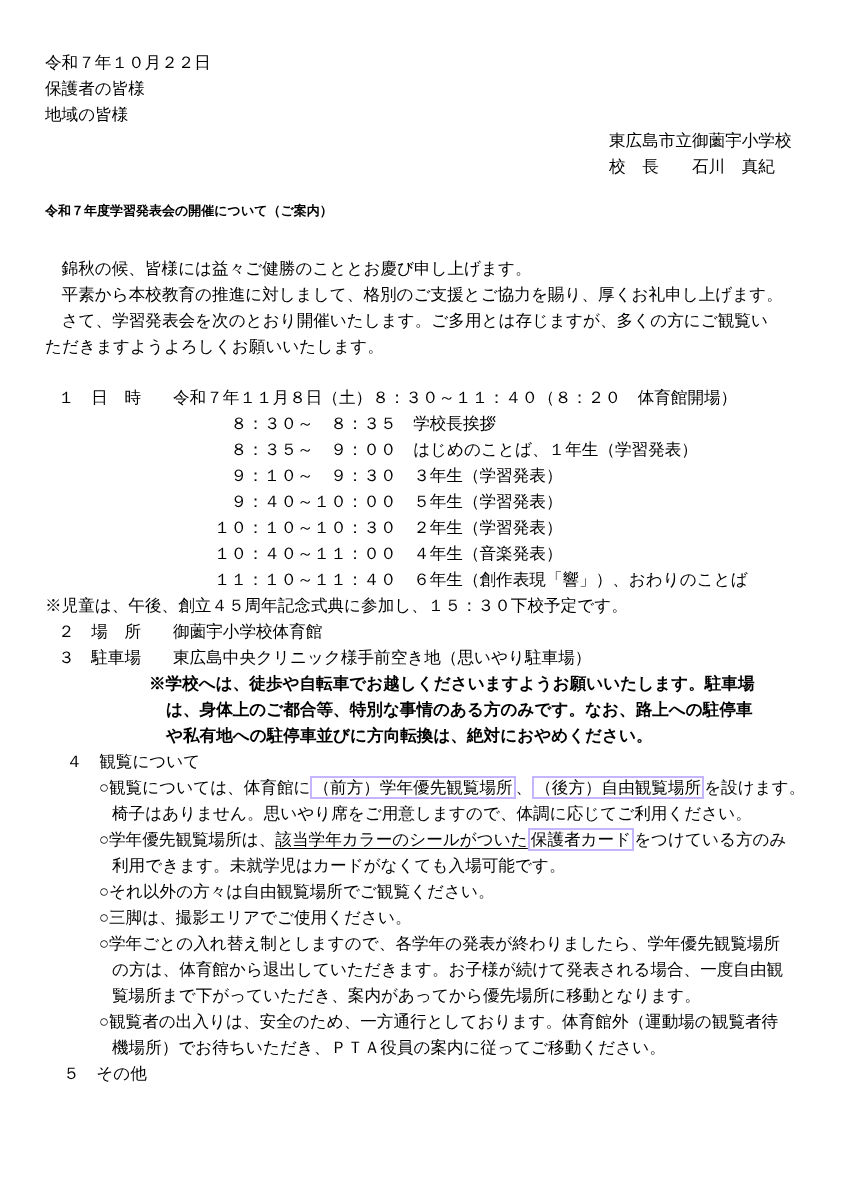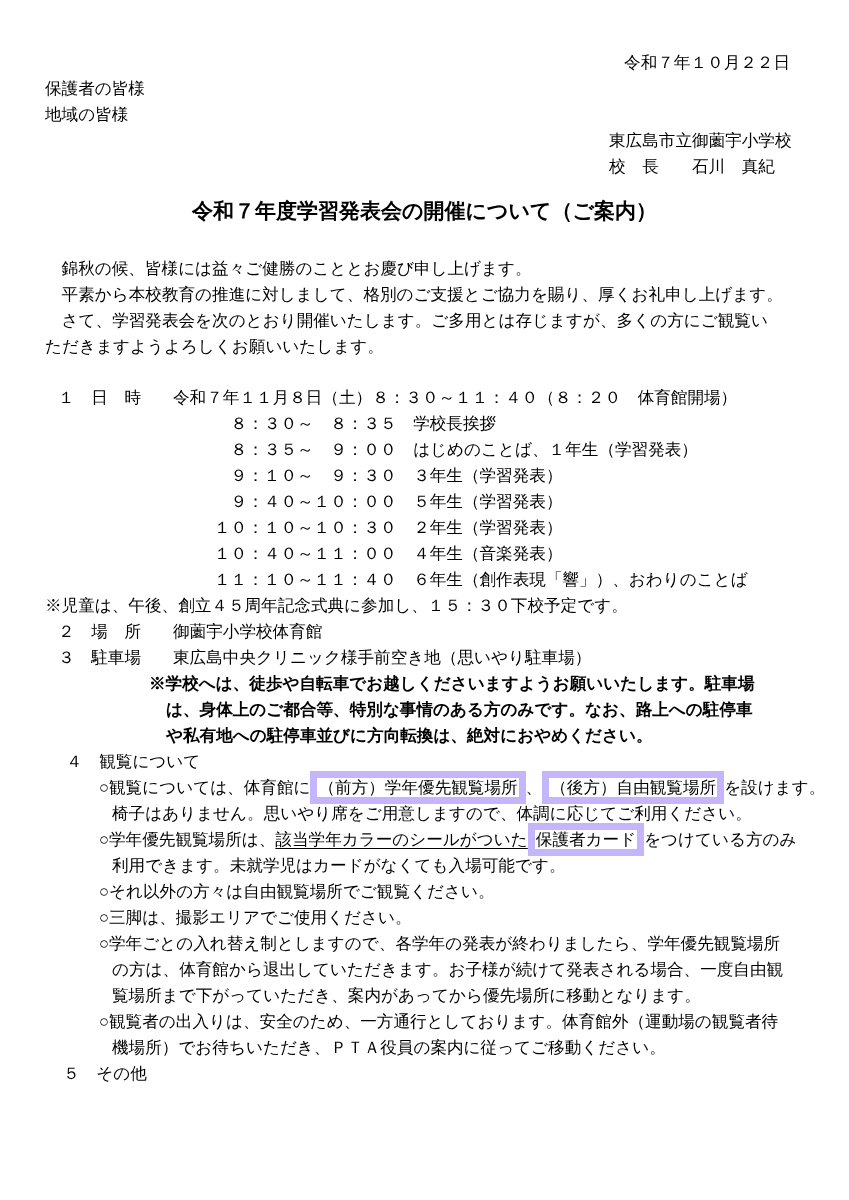--- a/index.html
+++ b/index.html
@@ -9,44 +9,43 @@
     box-sizing:border-box;
     background:#ffffff;
     color:#000000;
     font-family:"Liberation Serif","DejaVu Serif",serif;
     font-size:16.6px;
     line-height:26px;
     padding:50px 45px 0 45px;
     overflow:hidden;
   }
   .ln { white-space:pre; }
-  .date-line { text-align:right; padding-right:14px; }
+  .date-line { text-align:left; padding-right:14px; }
   .sender-block { margin-left:564px; }
   .doc-title {
     margin-top:16px;
-    font-size:21px; font-weight:bold;
+    font-size:13px; font-weight:bold;
     line-height:30px;
-    text-align:center;
     white-space:pre;
   }
   .greeting { margin-top:30px; }
   .sec-line { display:flex; margin-left:13px; }
   .sec-line.first { margin-top:25px; }
   .sec-label { flex:0 0 115px; white-space:pre; }
   .sec-value { white-space:pre;text-align:center; }
   .schedule { margin-left:169px; }
   .schedule-note { }
   .park-note { margin-left:104px;font-weight:bold; }
   .park-note .cont { margin-left:17px; }
   .sec4-head { margin-left:21px; white-space:pre; }
   .sec5-head { margin-left:18px; white-space:pre; }
   .bullets { margin-left:54px; }
   .bullet-line { white-space:pre; }
   .bullet-cont { margin-left:13px; white-space:pre; }
-  .bx { border:7px solid #c4b5fd; padding:0 1px; }
+  .bx { border:2px solid #c4b5fd; padding:0 1px; }
   .ul { text-decoration:underline; text-underline-offset:3px; }
   .park-note div, .schedule div { white-space:pre; }
 </style>
 </head>
 <body>
 
 <div class="page">
 
   <div class="ln date-line">令和７年１０月２２日</div>
 

